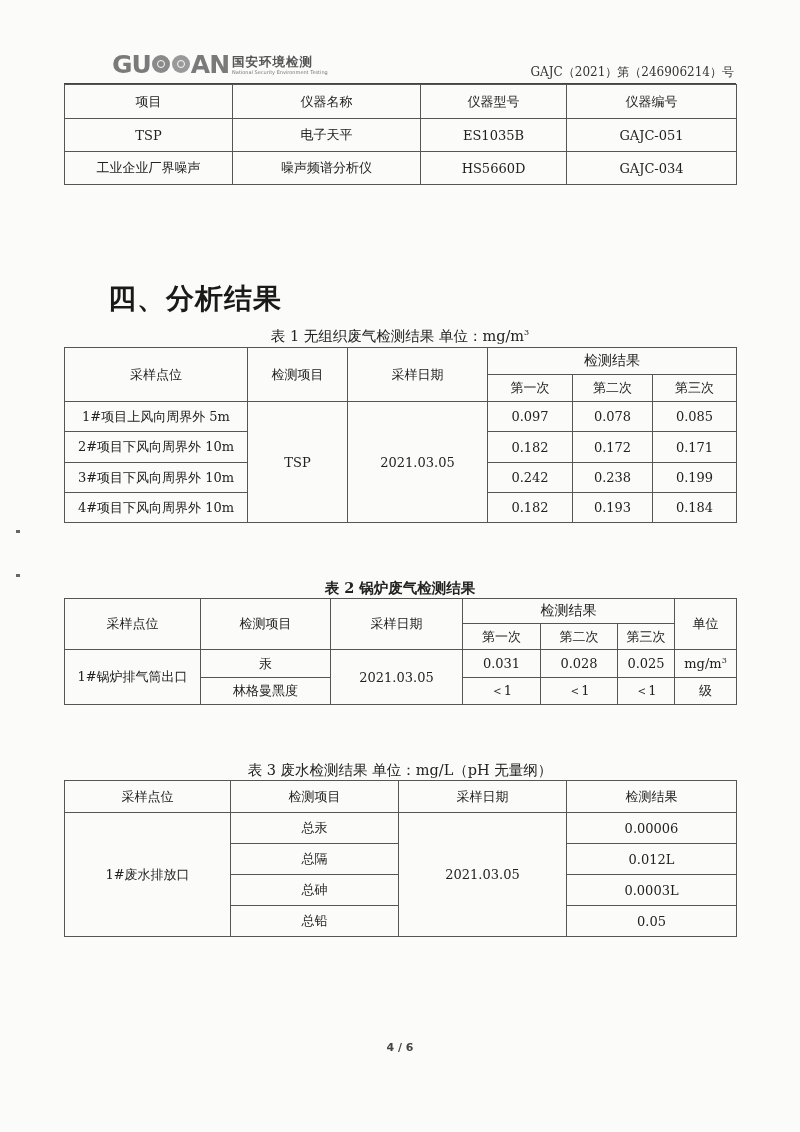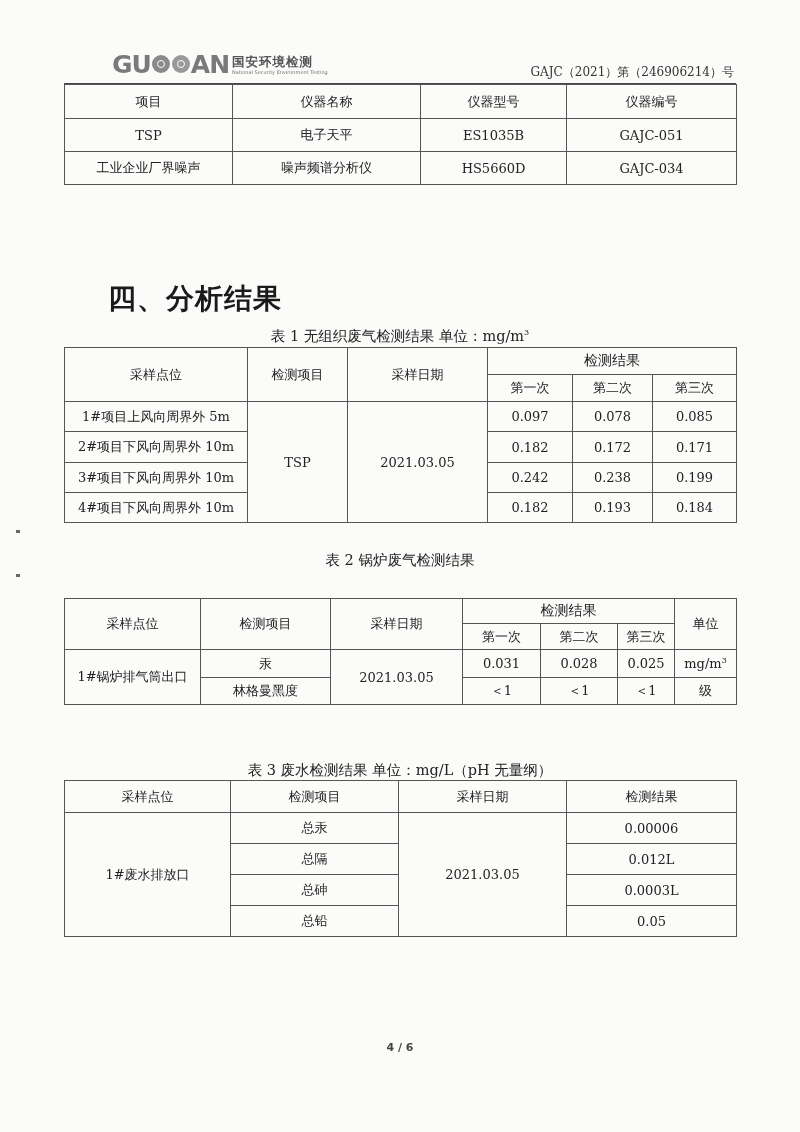--- a/index.html
+++ b/index.html
@@ -118,21 +118,21 @@
     <td>0.182</td>
     <td>0.193</td>
     <td>0.184</td>
   </tr>
 </tbody>
   </table>
 
 <div class="abs mark" style="top:530px;"></div>
 <div class="abs mark" style="top:574px;"></div>
 
-<div class="abs cap" style="top:551px;">表 2   锅炉废气检测结果</div>
+<div class="abs cap" style="top:579px;font-weight:bold;">表 2   锅炉废气检测结果</div>
 <table style="left:64px; top:598px; width:672px;">
   <colgroup>
       <col style="width:136px">
       <col style="width:130px">
       <col style="width:132px">
       <col style="width:78px">
       <col style="width:77px">
       <col style="width:57px">
       <col style="width:62px">
     </colgroup>

